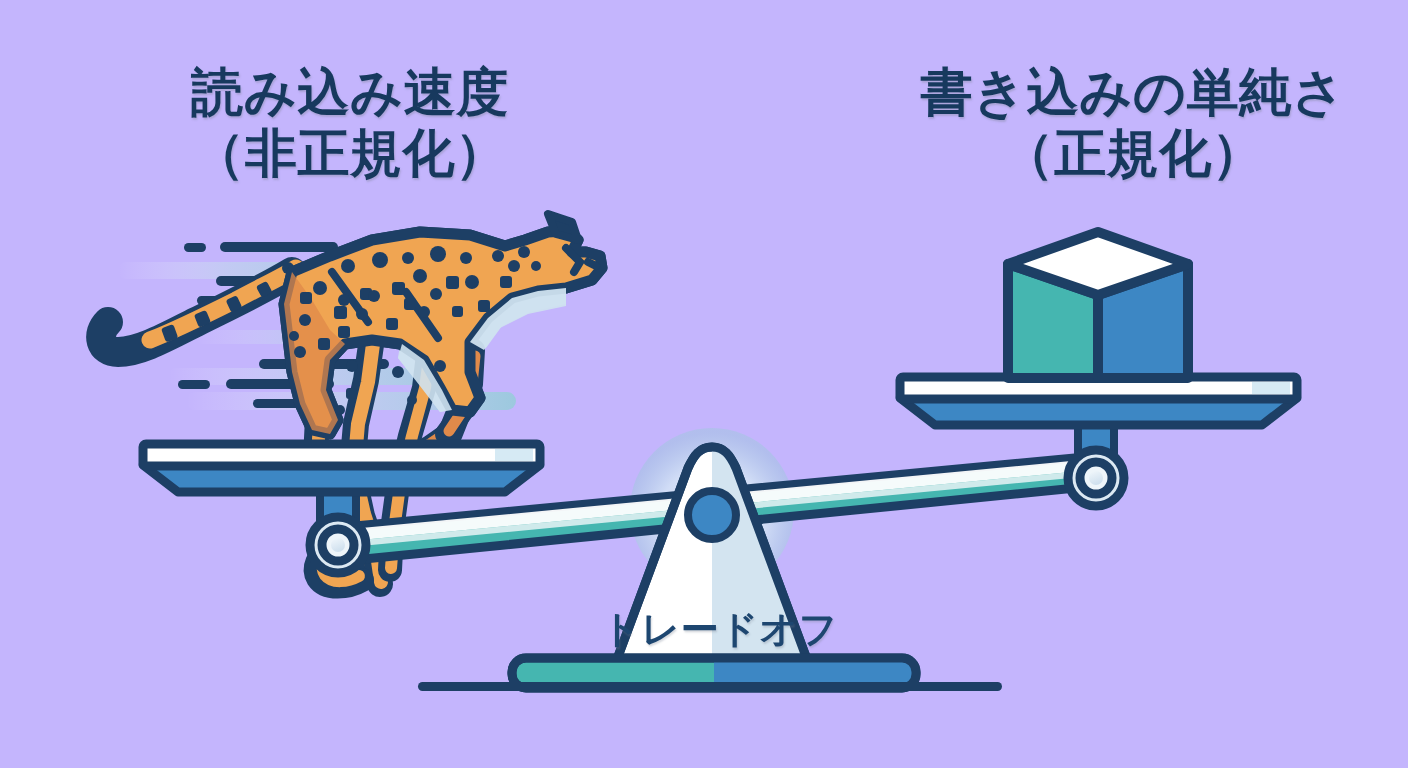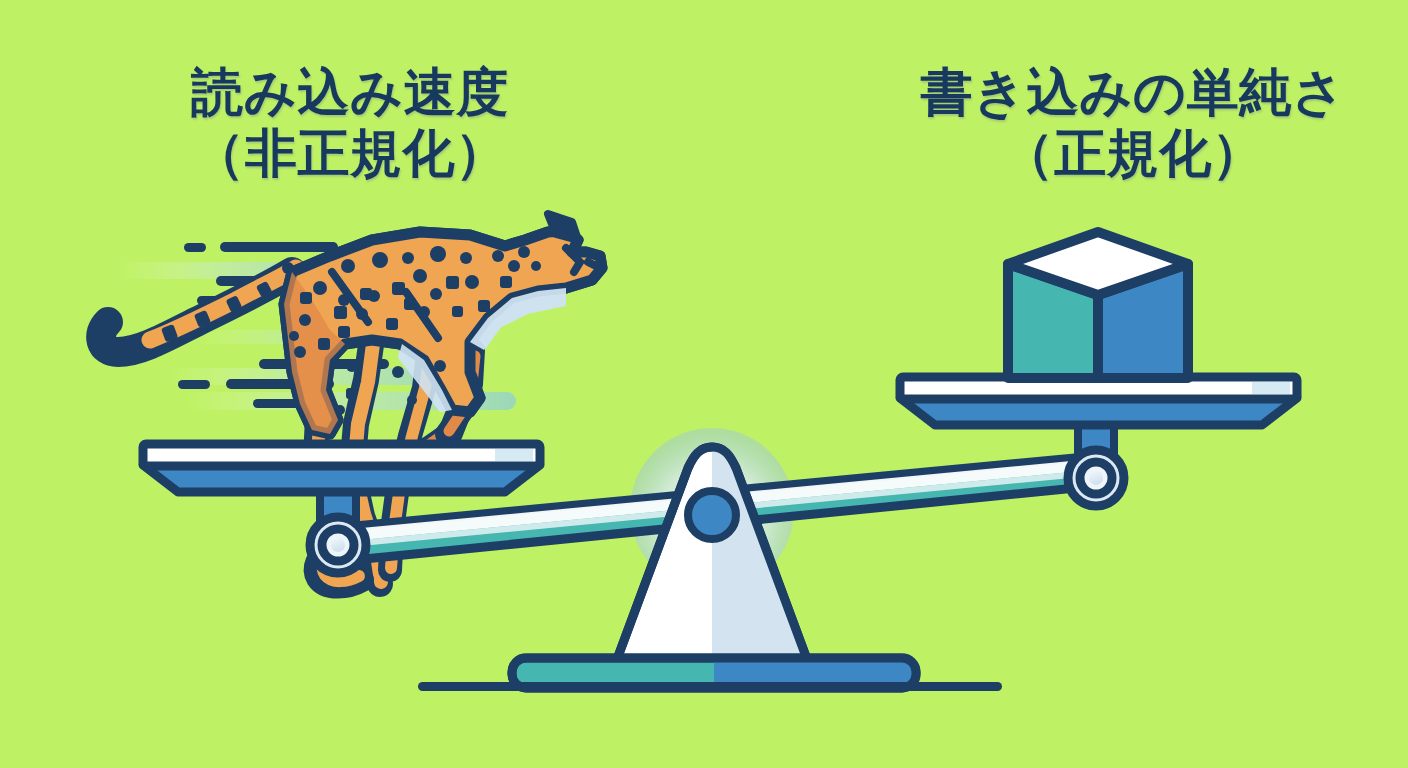--- a/index.html
+++ b/index.html
@@ -7,21 +7,21 @@
     padding: 0;
     background: #ffffff;
   }
   body {
     font-family: "Liberation Sans", sans-serif;
   }
   #stage {
     position: relative;
     width: 1408px;
     height: 768px;
-    background: #bef264;
+    background: #c4b5fd;
     overflow: hidden;
   }
   #scene {
     position: absolute;
     inset: 0;
     width: 1408px;
     height: 768px;
   }
   .label-block {
     position: absolute;
@@ -300,14 +300,15 @@
   <div class="label-block" id="label-left">
     <span>読み込み速度</span>
     <span class="label-line2">（非正規化）</span>
   </div>
 
   <div class="label-block" id="label-right">
     <span>書き込みの単純さ</span>
     <span class="label-line2">（正規化）</span>
   </div>
 
+  <div id="fulcrum-label">トレードオフ</div>
 
 </div>
 
 </body></html>

